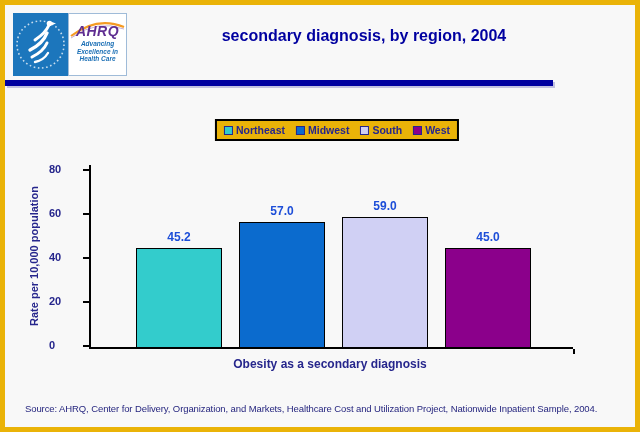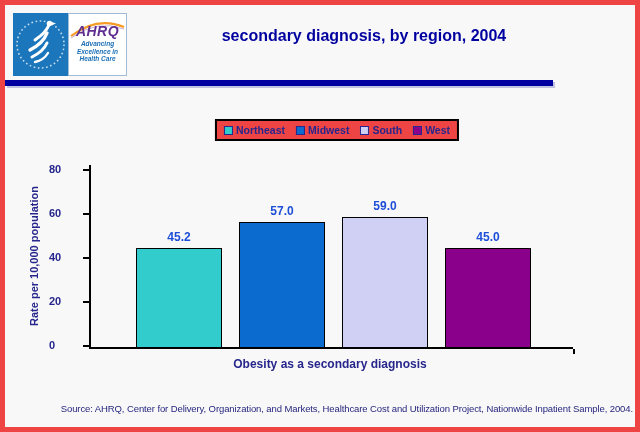--- a/index.html
+++ b/index.html
@@ -1,35 +1,35 @@
 <!DOCTYPE html>
 <html><head>
 <meta charset="utf-8">
 <style>
   html, body { margin:0; padding:0; width:640px; height:432px; overflow:hidden;
                font-family:"Liberation Sans", sans-serif; }
   .frame { position:absolute; left:0; top:0; width:640px; height:432px;
-           box-sizing:border-box; border:5px solid #ef4444; background:#F8F8F8; }
+           box-sizing:border-box; border:5px solid #eab308; background:#F8F8F8; }
   
   .logo-block { position:absolute; left:8px; top:8px; width:114px; height:63px; display:flex; }
   .hhs-box { width:55px; height:63px; background:#1C76BC; position:relative; flex:none; }
   .ahrq-box { width:59px; height:63px; background:#FFFFFF; border:1px solid #9FBBD8;
               box-sizing:border-box; position:relative; flex:none; text-align:center; }
   .ahrq-swoosh { position:absolute; left:0; top:0; width:57px; height:26px; }
   .ahrq-word { position:relative; margin-top:10px; font-size:14px; font-weight:bold;
                font-style:italic; color:#5F2E91; letter-spacing:0.5px; line-height:14px; }
   .ahrq-tagline { position:relative; margin-top:2px; font-size:6.5px; line-height:7.5px;
                   font-weight:bold; font-style:italic; color:#1B6FB5; }
   .page-title { position:absolute; left:128px; right:40px; top:20px; text-align:center;
                 color:#0000A0; font-size:16px; font-weight:bold; line-height:21px; }
   .divider { position:absolute; left:0; top:75px; width:548px; height:6px; background:#0000A0;
              box-shadow:2px 2px 0 rgba(150,150,205,0.55); }
   
   .legend { position:absolute; top:114px; left:332px; transform:translateX(-50%);
-            border:2px solid #000; background:#ef4444; padding:3px 7px;
+            border:2px solid #000; background:#eab308; padding:3px 7px;
             display:flex; align-items:center; gap:11px; white-space:nowrap; }
   .legend-item { display:flex; align-items:center; gap:3px; }
   .legend-swatch { width:9px; height:9px; border:1px solid #26268C; box-sizing:border-box; flex:none; }
   .legend-label { font-size:10.5px; font-weight:bold; color:#26268C; }
   
   .y-title-wrap { position:absolute; left:16px; top:160px; width:26px; height:182px; }
   .y-title { position:absolute; left:50%; top:50%; transform:translate(-50%,-50%) rotate(-90deg);
              white-space:nowrap; font-size:11px; font-weight:bold; color:#26268C; }
   .plot-area { position:absolute; left:84px; top:160px; width:482px; height:182px;
                border-left:2px solid #000; border-bottom:2px solid #000; }
@@ -37,22 +37,22 @@
   .ytick-label { position:absolute; left:-42px; width:30px; text-align:left;
                  font-size:11px; font-weight:bold; color:#26268C; }
   .bar { position:absolute; bottom:0; width:86px; box-sizing:border-box;
          border:1px solid #000; border-bottom:none; }
   .bar-value { position:absolute; width:70px; text-align:center;
                font-size:12px; font-weight:bold; color:#1d4ed8; }
   .axis-end-tick { position:absolute; right:-2px; bottom:-7px; width:2px; height:5px; background:#000; }
   .x-title { position:absolute; left:84px; width:482px; top:352px; text-align:center;
              font-size:12px; font-weight:bold; color:#26268C; }
   
-  .source-line { position:absolute; left:8px; right:2px; top:398px; font-size:9.5px;
-                 color:#26267F; white-space:nowrap; letter-spacing:-0.1px;text-align:right; }
+  .source-line { position:absolute; left:20px; right:2px; top:398px; font-size:9.5px;
+                 color:#26267F; white-space:nowrap; letter-spacing:-0.1px; }
 </style>
 </head>
 <body>
 
 <div class="frame">
 
   <div class="logo-block">
     <div class="hhs-box">
       <svg width="55" height="63" viewBox="0 0 55 63">
         <circle cx="27.5" cy="31.5" r="23.5" fill="none" stroke="#FFFFFF" stroke-width="1.6" stroke-dasharray="1.6,2.6" opacity="0.75"></circle>

